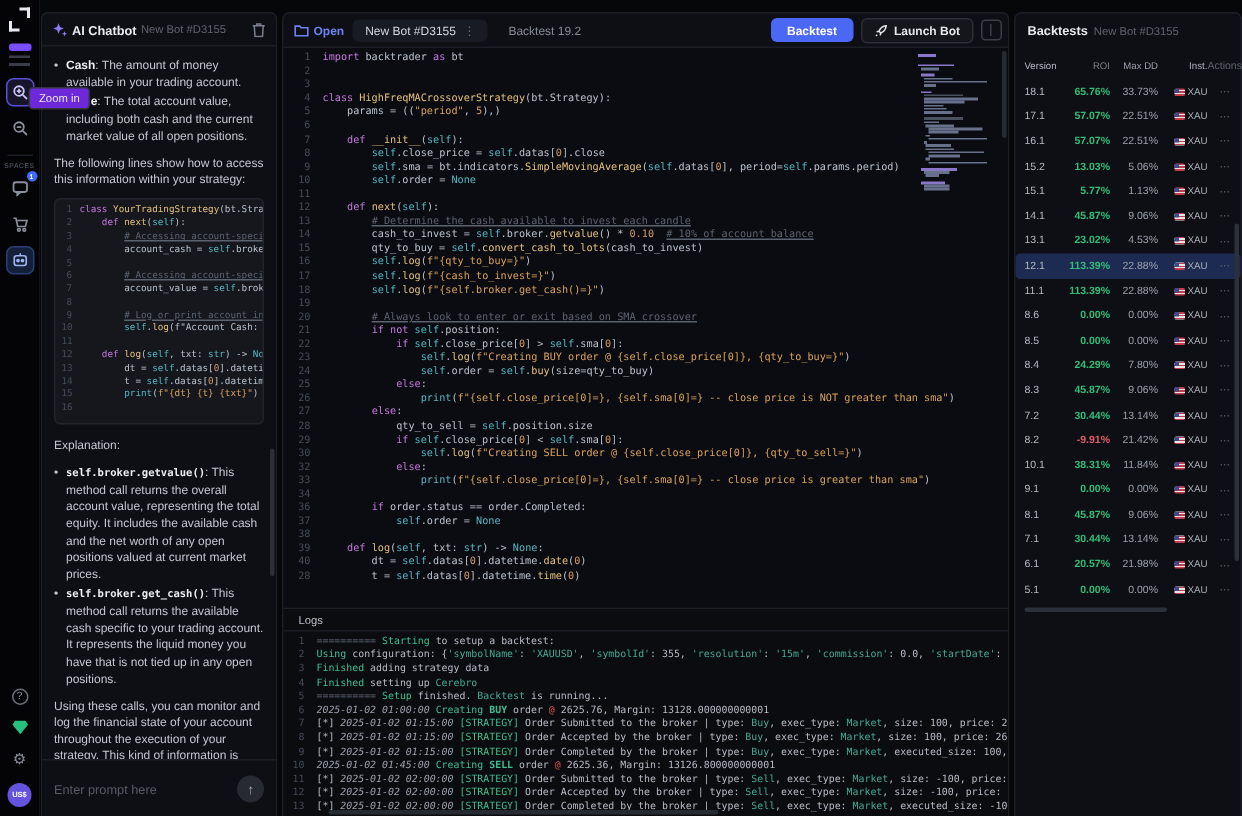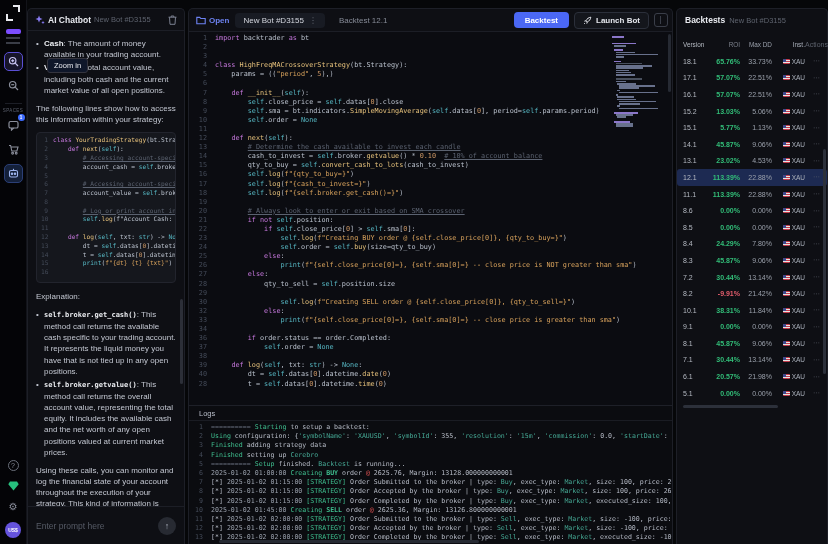--- a/index.html
+++ b/index.html
@@ -26,21 +26,21 @@
   .ab-spaces { font-size:4.5px; letter-spacing:.4px; color:#5b606c; margin-bottom:3px; }
   .ab-notif { position:absolute; top:-3px; right:-3px; width:7px; height:7px; border-radius:50%;
     background:#3d6bff; color:#fff; font-size:4.5px; line-height:7px; text-align:center; font-weight:bold; }
   .ab-bottom { margin-top:auto; display:flex; flex-direction:column; align-items:center; }
   .ab-help { width:11px; height:11px; border:1px solid #6a6f7a; border-radius:50%; color:#8b8f9c;
     font-size:7px; line-height:10px; text-align:center; margin-bottom:10px; cursor:pointer; }
   .ab-gem { margin-bottom:10px; cursor:pointer; }
   .ab-gear { color:#8b8f9c; font-size:10px; margin-bottom:10px; cursor:pointer; }
   .ab-avatar { width:16px; height:16px; border-radius:50%; background:#6553dd; color:#fff;
     font-size:5px; font-weight:bold; display:flex; align-items:center; justify-content:center; cursor:pointer; }
-  .tooltip { position:absolute; left:47px; top:58px; background:#0f172a; border:1px solid #34343e;
+  .tooltip { position:absolute; left:19px; top:58px; background:#6d28d9; border:1px solid #34343e;
     color:#e8e9ee; font-size:7.5px; padding:2px 6px; border-radius:3px; z-index:50; white-space:nowrap; }
 
   
   .workspace { flex:1; display:flex; gap:3px; padding-top:8px; background:#060709; min-width:0; }
   .panel { background:#0e0f14; border:1px solid #1d1f27; border-bottom:none; border-radius:5px 5px 0 0; }
 
   
   .chat { width:158px; flex:none; display:flex; flex-direction:column; position:relative; }
   .chat-header { height:22px; flex:none; display:flex; align-items:center; gap:3px;
     padding:0 7px; border-bottom:1px solid #1c1e26; }
@@ -105,21 +105,21 @@
   .logs { height:139px; flex:none; background:#0b0c10; border-top:1px solid #1e2028; display:flex; flex-direction:column; }
   .logs-head { height:15px; flex:none; display:flex; align-items:center; padding:0 10px;
     border-bottom:1px solid #1a1c23; }
   .logs-title { font-size:7.5px; color:#b9bec9; }
   .logs-body { flex:1; overflow:hidden; padding-top:2px; position:relative; }
   .lgl { display:flex; height:9.2px; white-space:pre; overflow:hidden; }
   .lgn { width:22px; flex:none; text-align:right; padding-right:8px; color:#444b59;
     font:6.6px/9.2px "DejaVu Sans Mono",monospace; }
   .lgt { font:6.6px/9.2px "DejaVu Sans Mono",monospace; color:#b6bbc6; flex:1; overflow:hidden; }
   .lg-g { color:#3fbf8f; } .lg-gb { color:#3fbf8f; font-weight:bold; } .lg-t { color:#45a894; }
-  .lg-ts { color:#9aa1ad; } .lg-r { color:#e05252; } .lg-d { color:#6a7180; }
+  .lg-ts { color:#9aa1ad;font-style:italic; } .lg-r { color:#e05252; } .lg-d { color:#6a7180; }
   .logs-hscroll { position:absolute; bottom:1px; left:30px; width:260px; height:3px; border-radius:2px; background:#262a33; }
 
   
   .backtests { width:152px; flex:none; display:flex; flex-direction:column; position:relative; }
   .bt-header { height:22px; flex:none; display:flex; align-items:baseline; gap:4px; padding:6px 8px 0; }
   .bt-title { font-size:8.5px; font-weight:bold; color:#e8eaef; white-space:nowrap; }
   .bt-subtitle { font-size:7.5px; color:#5e636e; white-space:nowrap; overflow:hidden; }
   .bt-cols, .bt-row { display:flex; align-items:center; padding:0 6px; }
   .bt-cols { height:18px; flex:none; font-size:6.4px; color:#7c818c; margin-top:4px; }
   .bt-rows { flex:none; }
@@ -242,22 +242,22 @@
               <div class="cl"><span class="ln">11</span><span class="ct"> </span></div>
               <div class="cl"><span class="ln">12</span><span class="ct">    <span class="py-k">def</span> <span class="py-f">log</span>(<span class="py-t">self</span>, txt: <span class="py-t">str</span>) -&gt; <span class="py-t">None</span>:</span></div>
               <div class="cl"><span class="ln">13</span><span class="ct">        dt = <span class="py-t">self</span>.datas[<span class="py-n">0</span>].datetime.</span></div>
               <div class="cl"><span class="ln">14</span><span class="ct">        t = <span class="py-t">self</span>.datas[<span class="py-n">0</span>].datetime.t</span></div>
               <div class="cl"><span class="ln">15</span><span class="ct">        <span class="py-t">print</span>(<span class="py-s">f"{dt} {t} {txt}"</span>)</span></div>
               <div class="cl"><span class="ln">16</span><span class="ct"> </span></div>
             </div>
         </div>
         <div class="chat-para">Explanation:</div>
         <ul>
+            <li><code>self.broker.getvalue()</code>: This method call returns the overall account value, representing the total equity. It includes the available cash and the net worth of any open positions valued at current market prices.</li>
             <li><code>self.broker.get_cash()</code>: This method call returns the available cash specific to your trading account. It represents the liquid money you have that is not tied up in any open positions.</li>
-            <li><code>self.broker.getvalue()</code>: This method call returns the overall account value, representing the total equity. It includes the available cash and the net worth of any open positions valued at current market prices.</li>
           </ul>
         <div class="chat-para">Using these calls, you can monitor and log the financial state of your account throughout the execution of your strategy. This kind of information is essential for risk management, position sizing, and evaluating the performance of your trading strategy over time. Let me know if you have any more questions or need further clarification!</div>
 
       </div>
       <div class="chat-scrollbar"></div>
       <div class="chat-footer">
         <input class="chat-input" placeholder="Enter prompt here" style="">
         <button class="send-btn">↑</button>
       </div>
     </section>
@@ -268,21 +268,21 @@
           <svg width="10" height="9" viewBox="0 0 10 9" fill="none" stroke="currentColor" stroke-width="1.1">
               <path d="M0.8 7.8 V1.4 H3.8 L4.8 2.5 H9.2 V7.8 Z"></path>
             </svg>
           <span>Open</span>
         </button>
         <div class="tab active">
           <span>New Bot #D3155</span>
           <span class="dots">⋮</span>
         </div>
         <div class="tab">
-          <span>Backtest 12.1</span>
+          <span>Backtest 19.2</span>
         </div>
         <div class="ed-actions">
           <button class="btn-backtest">Backtest</button>
           <button class="btn-launch">
             <svg width="9" height="9" viewBox="0 0 9 9" fill="none" stroke="currentColor" stroke-width="1">
                 <path d="M7.8 1.2 C5.8 1.4 3.8 2.8 3 4.8 L4.2 6 C6.2 5.2 7.6 3.2 7.8 1.2 Z"></path>
                 <path d="M3 4.8 L1.4 5.2 M4.2 6 L3.8 7.6 M1.8 7.2 L1 8"></path>
               </svg>
             <span>Launch Bot</span>
           </button>
@@ -312,21 +312,21 @@
             <div class="cl"><span class="ln">19</span><span class="ct"> </span></div>
             <div class="cl"><span class="ln">20</span><span class="ct">        <span class="py-c"># Always look to enter or exit based on SMA crossover</span></span></div>
             <div class="cl"><span class="ln">21</span><span class="ct">        <span class="py-k">if</span> <span class="py-k">not</span> <span class="py-t">self</span>.position:</span></div>
             <div class="cl"><span class="ln">22</span><span class="ct">            <span class="py-k">if</span> <span class="py-t">self</span>.close_price[<span class="py-n">0</span>] &gt; <span class="py-t">self</span>.sma[<span class="py-n">0</span>]:</span></div>
             <div class="cl"><span class="ln">23</span><span class="ct">                <span class="py-t">self</span>.<span class="py-f">log</span>(<span class="py-s">f"Creating BUY order @ {self.close_price[0]}, {qty_to_buy=}"</span>)</span></div>
             <div class="cl"><span class="ln">24</span><span class="ct">                <span class="py-t">self</span>.order = <span class="py-t">self</span>.<span class="py-f">buy</span>(size=qty_to_buy)</span></div>
             <div class="cl"><span class="ln">25</span><span class="ct">            <span class="py-k">else</span>:</span></div>
             <div class="cl"><span class="ln">26</span><span class="ct">                <span class="py-t">print</span>(<span class="py-s">f"{self.close_price[0]=}, {self.sma[0]=} -- close price is NOT greater than sma"</span>)</span></div>
             <div class="cl"><span class="ln">27</span><span class="ct">        <span class="py-k">else</span>:</span></div>
             <div class="cl"><span class="ln">28</span><span class="ct">            qty_to_sell = <span class="py-t">self</span>.position.size</span></div>
-            <div class="cl"><span class="ln">29</span></div>
+            <div class="cl"><span class="ln">29</span><span class="ct">            <span class="py-k">if</span> <span class="py-t">self</span>.close_price[<span class="py-n">0</span>] &lt; <span class="py-t">self</span>.sma[<span class="py-n">0</span>]:</span></div>
             <div class="cl"><span class="ln">30</span><span class="ct">                <span class="py-t">self</span>.<span class="py-f">log</span>(<span class="py-s">f"Creating SELL order @ {self.close_price[0]}, {qty_to_sell=}"</span>)</span></div>
             <div class="cl"><span class="ln">32</span><span class="ct">            <span class="py-k">else</span>:</span></div>
             <div class="cl"><span class="ln">33</span><span class="ct">                <span class="py-t">print</span>(<span class="py-s">f"{self.close_price[0]=}, {self.sma[0]=} -- close price is greater than sma"</span>)</span></div>
             <div class="cl"><span class="ln">34</span><span class="ct"> </span></div>
             <div class="cl"><span class="ln">36</span><span class="ct">        <span class="py-k">if</span> order.status == order.Completed:</span></div>
             <div class="cl"><span class="ln">37</span><span class="ct">            <span class="py-t">self</span>.order = <span class="py-t">None</span></span></div>
             <div class="cl"><span class="ln">38</span><span class="ct"> </span></div>
             <div class="cl"><span class="ln">39</span><span class="ct">    <span class="py-k">def</span> <span class="py-f">log</span>(<span class="py-t">self</span>, txt: <span class="py-t">str</span>) -&gt; <span class="py-t">None</span>:</span></div>
             <div class="cl"><span class="ln">40</span><span class="ct">        dt = <span class="py-t">self</span>.datas[<span class="py-n">0</span>].datetime.<span class="py-f">date</span>(<span class="py-n">0</span>)</span></div>
             <div class="cl"><span class="ln">28</span><span class="ct">        t = <span class="py-t">self</span>.datas[<span class="py-n">0</span>].datetime.<span class="py-f">time</span>(<span class="py-n">0</span>)</span></div>

